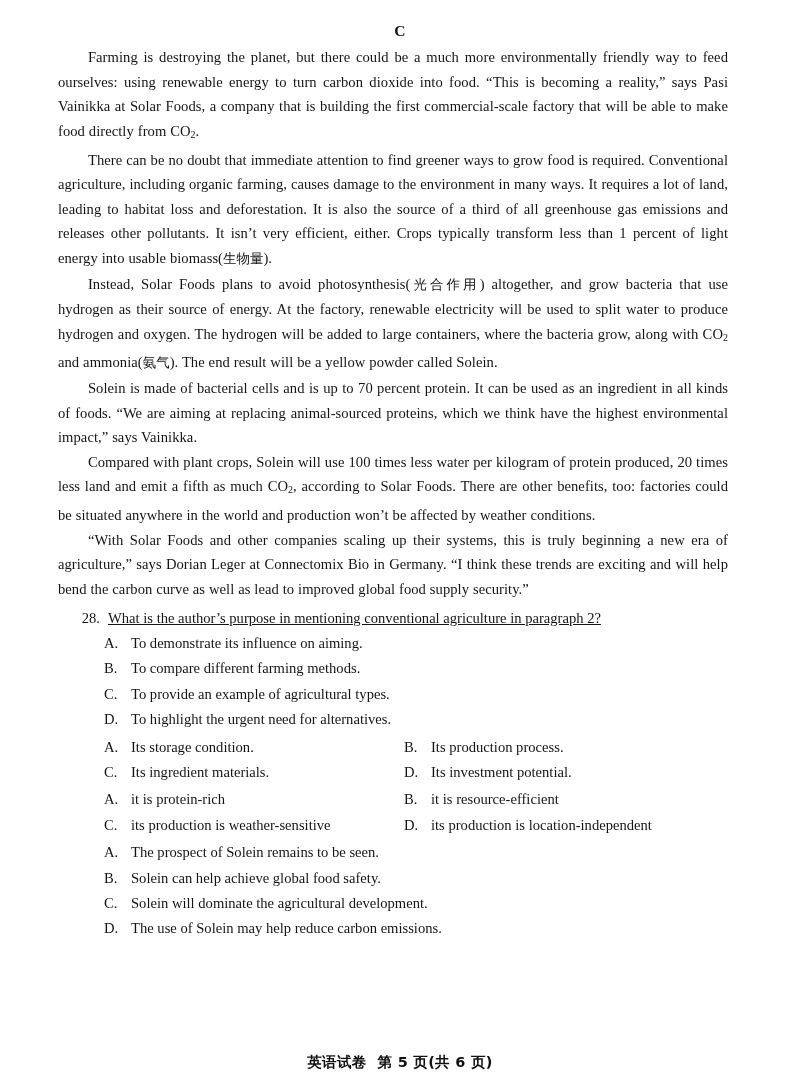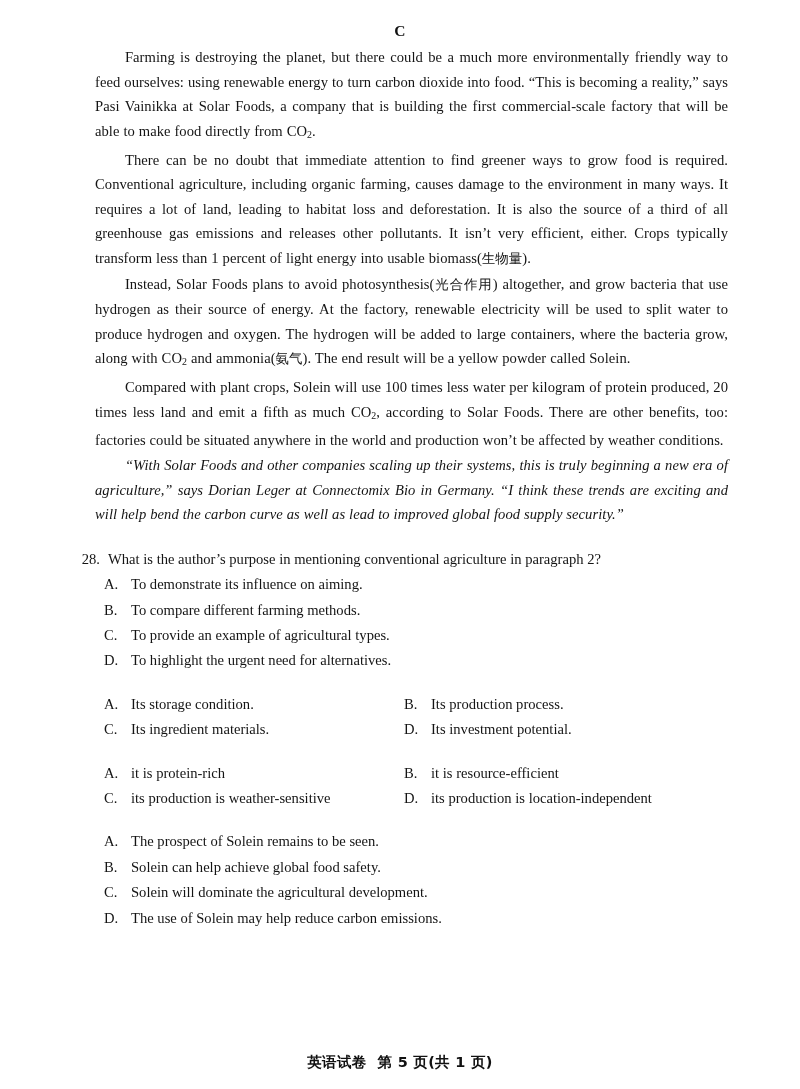--- a/index.html
+++ b/index.html
@@ -30,68 +30,68 @@
     font-weight: bold;
     letter-spacing: 0.5px;
     margin: 0;
     padding-top: 22px;
     padding-bottom: 5px;
     color: #111;
   }
 
   
   .passage {
-    margin: 0 72px 0 95px;
+    margin: 0 72px 0 58px;
   }
   .passage p {
     margin: 0 0 0 0;
     text-align: justify;
     text-justify: inter-word;
     text-indent: 2.05em;
     font-size: 14.6px;
     line-height: 24.6px;
     letter-spacing: 0.05px;
     word-spacing: 0.2px;
     color: #141414;
   }
-  .passage p:last-child { margin-bottom: 0; font-style: italic; }
+  .passage p:last-child { margin-bottom: 0; }
 
   sub {
     font-size: 0.68em;
     vertical-align: -0.22em;
   }
 
   .cjk {
     font-family: Liberation Serif, serif;
     font-size: 0.92em;
   }
 
   
   .questions {
     margin: 0 72px 0 73px;
     padding-top: 2px;
   }
   .question {
-    margin-top: 18px;
+    margin-top: 2px;
   }
   .q-head {
     display: flex;
     align-items: baseline;
     font-size: 14.6px;
     line-height: 25.4px;
     color: #141414;
   }
   .q-num {
     width: 27px;
     flex: 0 0 27px;
     text-align: right;
     padding-right: 8px;
     box-sizing: content-box;
   }
-  .q-text { flex: 1 1 auto; }
+  .q-text { flex: 1 1 auto; text-decoration: underline; }
   .blank {
     display: inline-block;
     width: 72px;
     border-bottom: 1.3px solid #1a1a1a;
     vertical-align: 1px;
     margin: 0 2px;
   }
 
   .opts-stack {
     padding-left: 31px;
@@ -136,20 +136,21 @@
 <body>
 
 <div class="page">
 
   <div class="section-letter">C</div>
 
   <div class="passage">
       <p>Farming is destroying the planet, but there could be a much more environmentally friendly way to feed ourselves: using renewable energy to turn carbon dioxide into food. “This is becoming a reality,” says Pasi Vainikka at Solar Foods, a company that is building the first commercial-scale factory that will be able to make food directly from CO<sub>2</sub>.</p>
       <p>There can be no doubt that immediate attention to find greener ways to grow food is required. Conventional agriculture, including organic farming, causes damage to the environment in many ways. It requires a lot of land, leading to habitat loss and deforestation. It is also the source of a third of all greenhouse gas emissions and releases other pollutants. It isn’t very efficient, either. Crops typically transform less than 1 percent of light energy into usable biomass(<span class="cjk">生物量</span>).</p>
       <p>Instead, Solar Foods plans to avoid photosynthesis(<span class="cjk">光合作用</span>) altogether, and grow bacteria that use hydrogen as their source of energy. At the factory, renewable electricity will be used to split water to produce hydrogen and oxygen. The hydrogen will be added to large containers, where the bacteria grow, along with CO<sub>2</sub> and ammonia(<span class="cjk">氨气</span>). The end result will be a yellow powder called Solein.</p>
+      <p>Solein is made of bacterial cells and is up to 70 percent protein. It can be used as an ingredient in all kinds of foods. “We are aiming at replacing animal-sourced proteins, which we think have the highest environmental impact,” says Vainikka.</p>
       <p>Compared with plant crops, Solein will use 100 times less water per kilogram of protein produced, 20 times less land and emit a fifth as much CO<sub>2</sub>, according to Solar Foods. There are other benefits, too: factories could be situated anywhere in the world and production won’t be affected by weather conditions.</p>
       <p>“With Solar Foods and other companies scaling up their systems, this is truly beginning a new era of agriculture,” says Dorian Leger at Connectomix Bio in Germany. “I think these trends are exciting and will help bend the carbon curve as well as lead to improved global food supply security.”</p>
     </div>
 
   <div class="questions">
       <div class="question">
         <div class="q-head">
           <span class="q-num">28.</span>
           <span class="q-text">What is the author’s purpose in mentioning conventional agriculture in paragraph 2?</span>
         </div>
@@ -228,16 +229,16 @@
           </div>
           <div class="opt">
             <span class="opt-letter">D.</span>
             <span class="opt-text">The use of Solein may help reduce carbon emissions.</span>
           </div>
         </div>
       </div>
     </div>
 
   <div class="footer">
-    <span>英语试卷</span><span class="f-sep"></span><span>第 5 页(共 1 页)</span>
+    <span>英语试卷</span><span class="f-sep"></span><span>第 5 页(共 6 页)</span>
   </div>
 
 </div>
 
 </body></html>

